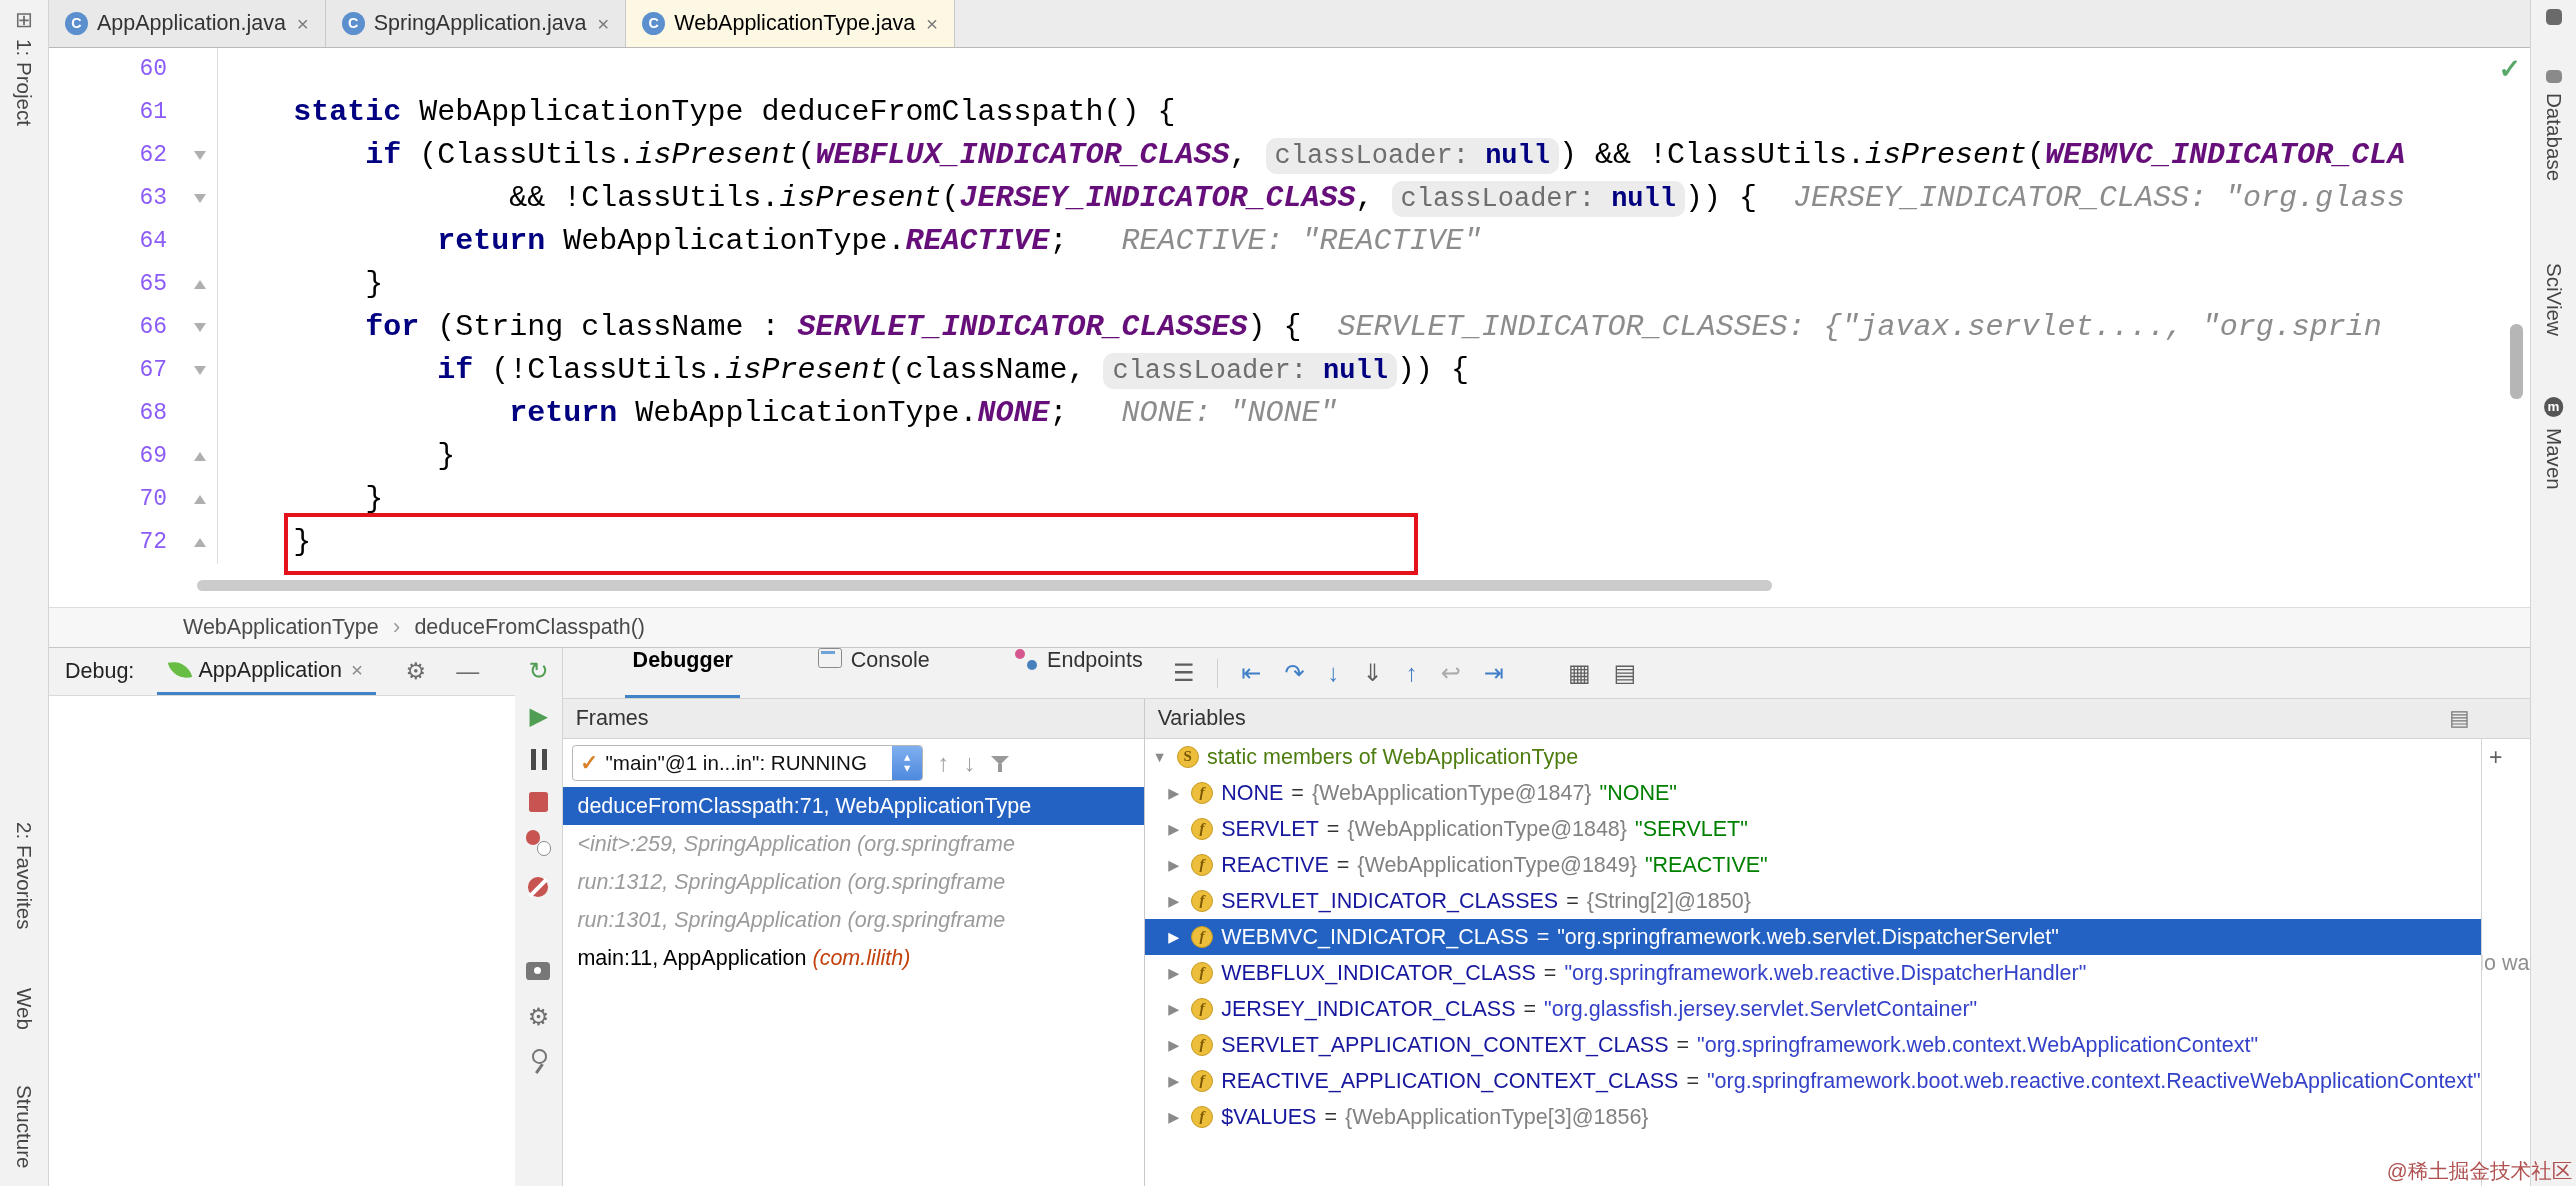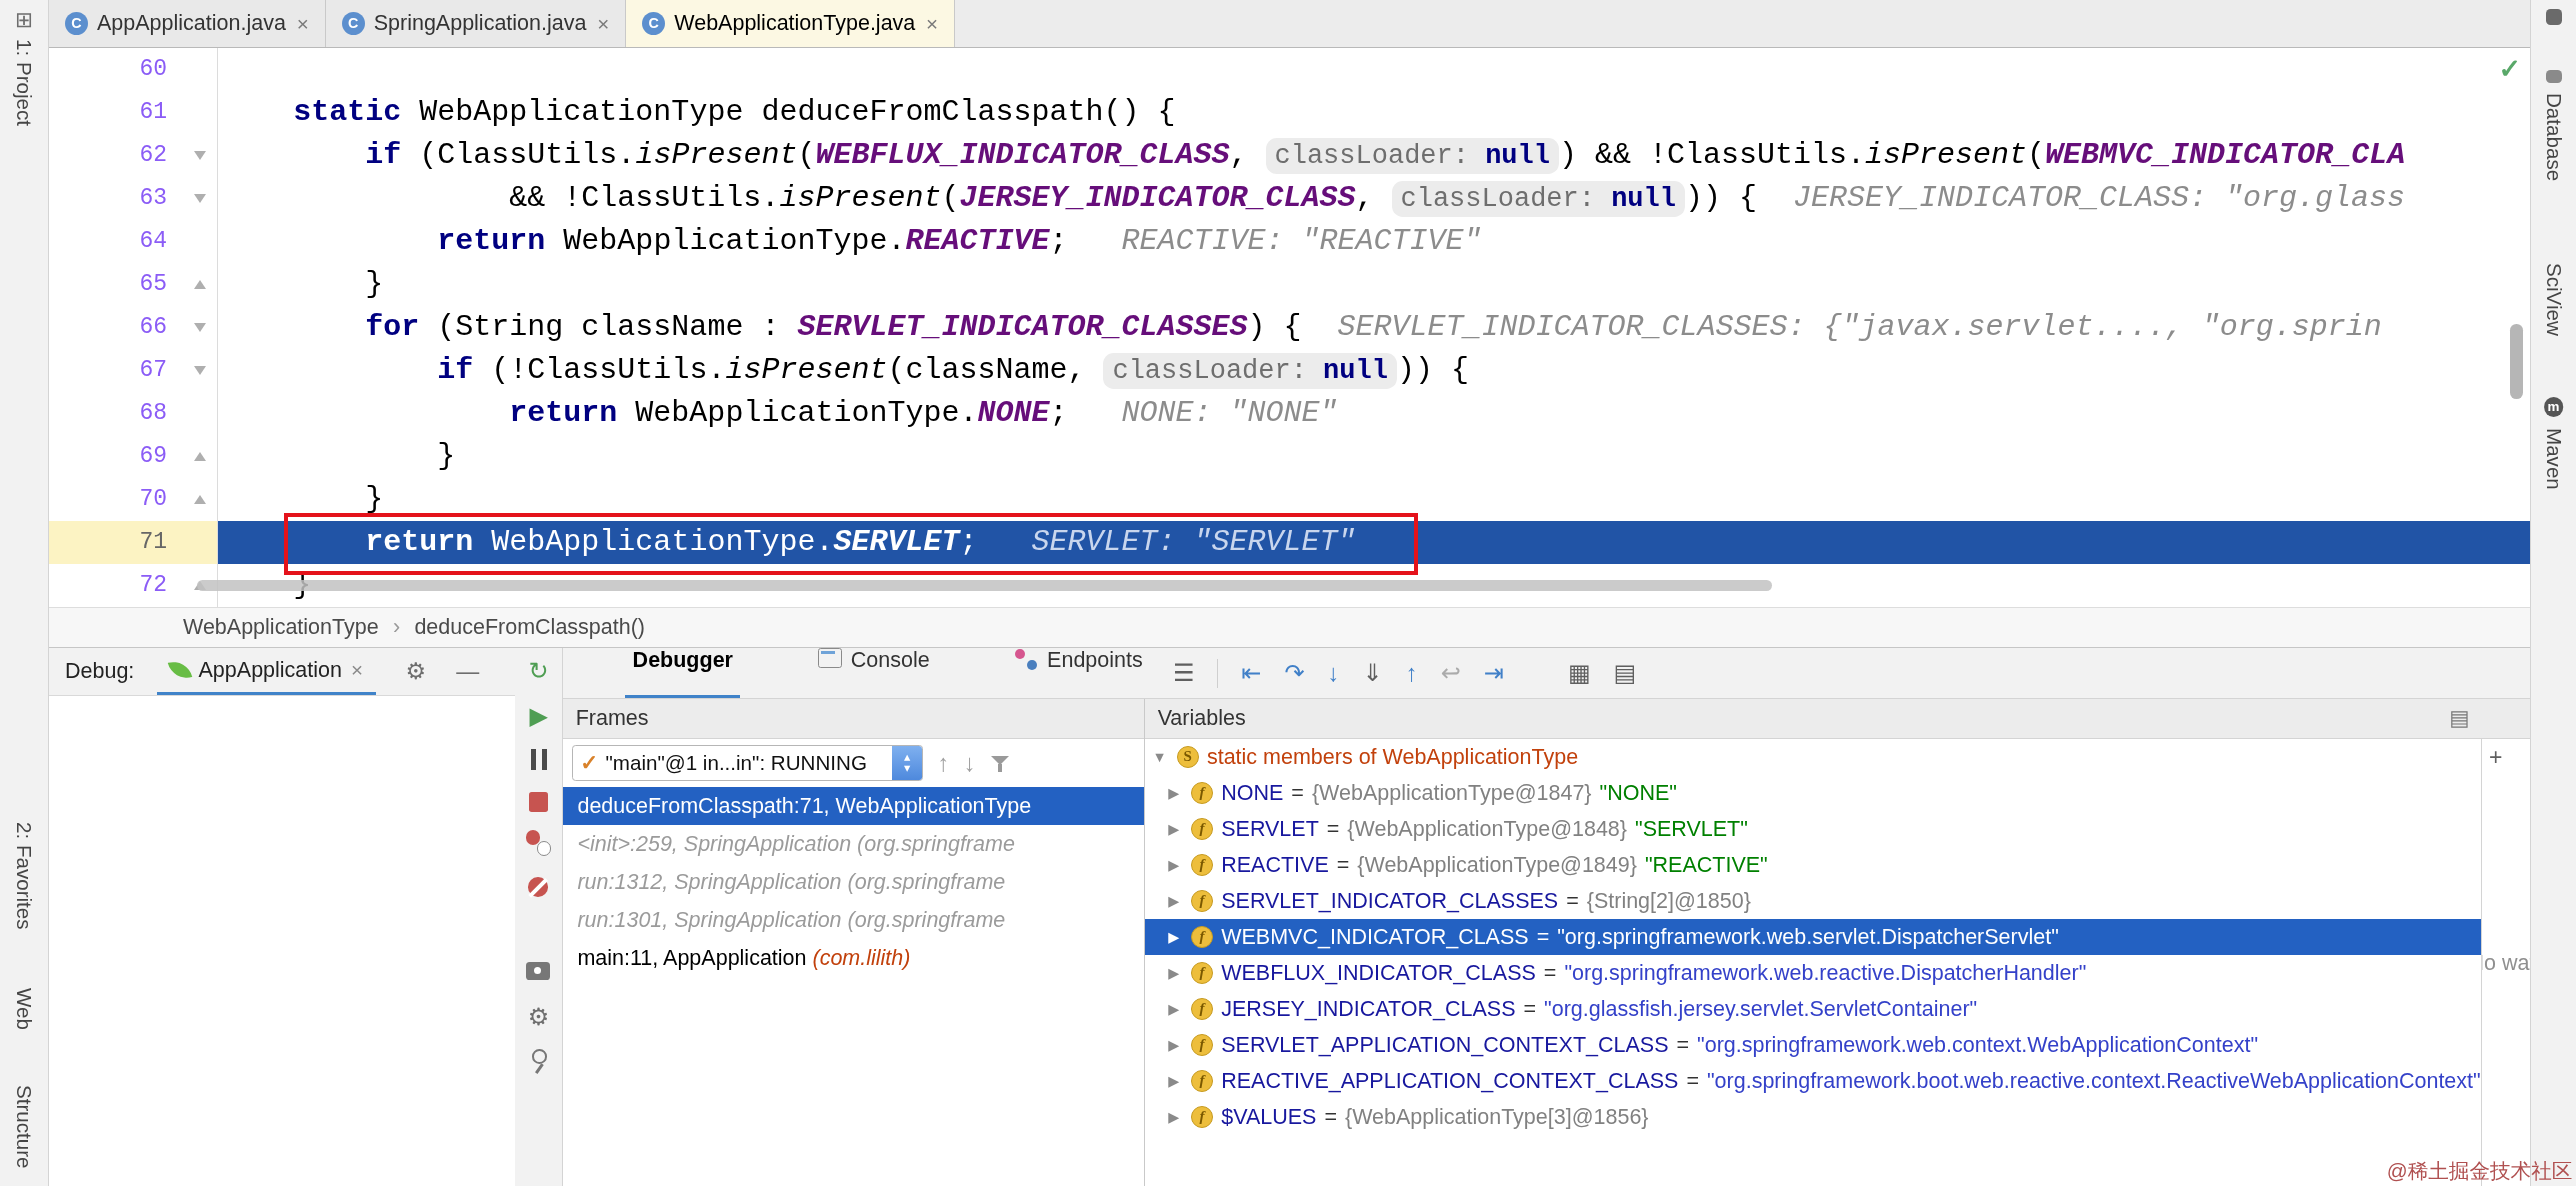--- a/index.html
+++ b/index.html
@@ -141,21 +141,21 @@
   .vars-body{flex:1;min-height:0;display:flex;}
   .vtree{flex:1;min-width:0;overflow:hidden;}
   .vrow{height:36px;display:flex;align-items:center;gap:8px;padding-left:19.7px;font-size:21.5px;
         white-space:nowrap;overflow:hidden;}
   .vrow.root{padding-left:5.4px;}
   .varrow{color:#8a8a8a;font-size:14.3px;width:18px;flex:none;text-align:center;}
   .ficon,.sicon{width:22.4px;height:22.4px;flex:none;border-radius:50%;background:#EDBE3C;border:0.9px solid #C79B21;
          color:#7A5800;text-align:center;box-sizing:border-box;
          font:italic bold 15px/19.7px "Liberation Serif",serif;}
   .sicon{font-style:normal;}
-  .rootlabel{color:#c2410c;}
+  .rootlabel{color:#4d7c0f;}
   .vname{color:#18189E;}
   .veq{color:#333;}
   .vref{color:#818181;}
   .vstr.g{color:#008000;}
   .vstr.b{color:#3441C9;}
   .vrow.sel{background:#2361C2;}
   .vrow.sel .vname,.vrow.sel .veq,.vrow.sel .vref,.vrow.sel .vstr,.vrow.sel .varrow{color:#fff;}
 
   .watches{width:86px;flex:none;border-left:0.9px solid #D4D4D4;position:relative;overflow:hidden;background:#fff;}
   .wtb{height:36px;display:flex;align-items:center;justify-content:space-between;padding:0 7.2px;
@@ -256,25 +256,20 @@
           </div>
           <div class="cl">
             <span class="gut">69</span>
             <span class="fold u"></span>
             <span class="src"><span class="sg-p">            }</span></span>
           </div>
           <div class="cl">
             <span class="gut">70</span>
             <span class="fold u"></span>
             <span class="src"><span class="sg-p">        }</span></span>
-          </div>
-          <div class="cl exec">
-            <span class="gut">71</span>
-            <span class="fold"></span>
-            <span class="src"><span class="sg-p">        </span><span class="sg-k">return</span><span class="sg-p"> WebApplicationType.</span><span class="sg-c">SERVLET</span><span class="sg-p">;</span><span class="sg-i">   SERVLET: "SERVLET"</span></span>
           </div>
           <div class="cl">
             <span class="gut">72</span>
             <span class="fold u"></span>
             <span class="src"><span class="sg-p">    }</span></span>
           </div>
         </div>
       <div class="redbox"></div>
       <div class="hsb"></div>
       <div class="vsb"></div>

